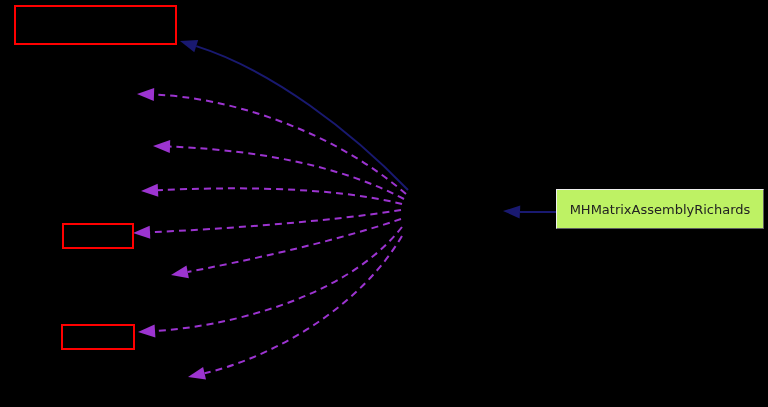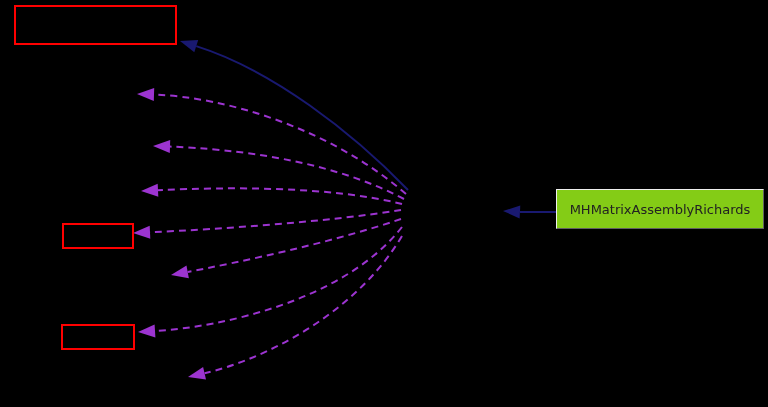--- a/index.html
+++ b/index.html
@@ -59,16 +59,16 @@
       <path d="M402,227 C345,300 222,327 155.0,331.0" fill="none" stroke="#9c34d0" stroke-width="2" stroke-dasharray="7,5"></path>
       <polygon points="138,332 154.6,324.5 155.4,337.5" fill="#9c34d0"></polygon>
       <path d="M402,236 C355,315 262,360 204.6,373.2" fill="none" stroke="#9c34d0" stroke-width="2" stroke-dasharray="7,5"></path>
       <polygon points="188,377 203.1,366.9 206.0,379.5" fill="#9c34d0"></polygon>
     </svg>
 
   <div class="rnode" style="left: 14px; top: 5px; width: 163px; height: 40px; border-color: rgb(255, 0, 0);"></div>
   <div class="rnode" style="left: 62px; top: 223px; width: 72px; height: 26px; border-color: rgb(255, 0, 0);"></div>
   <div class="rnode" style="left: 61px; top: 324px; width: 74px; height: 26px; border-color: rgb(255, 0, 0);"></div>
 
-  <div class="cnode" style="left: 556px; top: 189px; width: 208px; height: 40px; background: #84cc16; color: rgb(34, 34, 34); border-color: rgb(239, 239, 239) rgb(96, 96, 96) rgb(96, 96, 96) rgb(239, 239, 239);">
+  <div class="cnode" style="left: 556px; top: 189px; width: 208px; height: 40px; background: #bef264; color: rgb(34, 34, 34); border-color: rgb(239, 239, 239) rgb(96, 96, 96) rgb(96, 96, 96) rgb(239, 239, 239);">
     <div>MHMatrixAssemblyRichards</div>
   </div>
 </div>
 
 </body></html>

